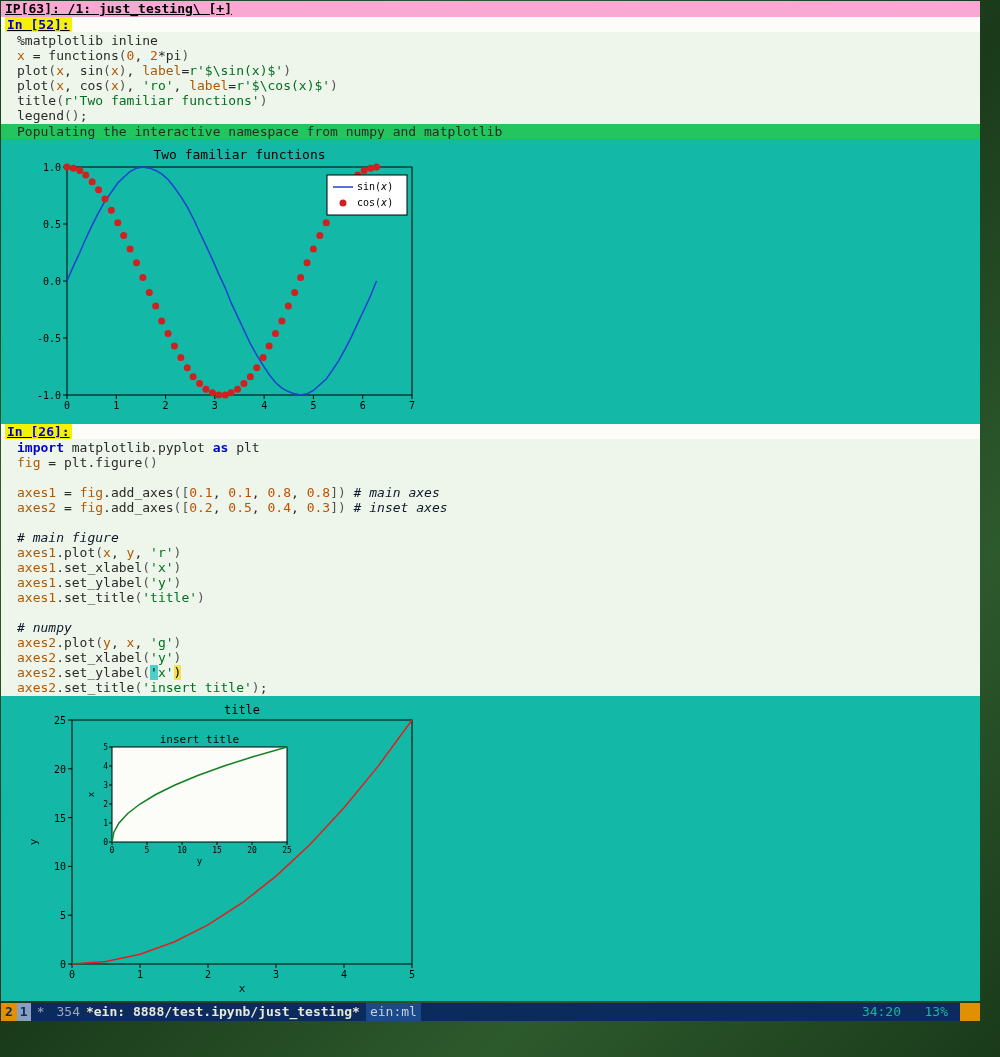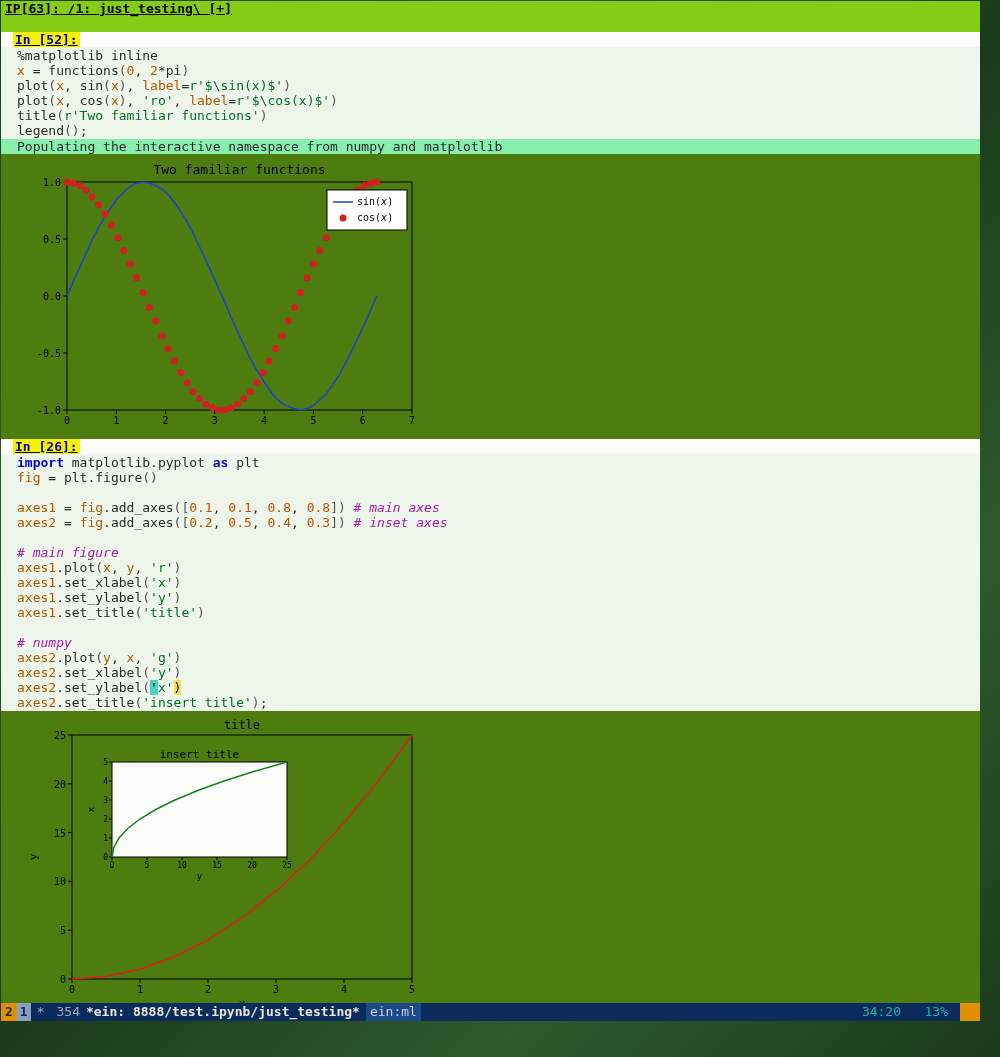--- a/index.html
+++ b/index.html
@@ -16,68 +16,68 @@
   }
   .editor-frame {
     position: absolute;
     top: 1px;
     left: 1px;
     right: 20px;
     bottom: 56px;
     background: #fcfdf9;
   }
   .title-bar {
-    background: #84cc16;
+    background: #f9a8d4;
     color: #000;
     font-weight: bold;
     padding: 0 4px;
     text-decoration: underline;
-    height: 31px;
+    height: 16px;
     line-height: 16px;
     font-family: "DejaVu Sans Mono", monospace;
   }
   .cell-area {
     background: #fcfdf9;
     padding: 0;
   }
   .in-prompt {
     background: #f5f200;
     display: inline-block;
     padding: 0 2px;
-    margin-left: 12px;
+    margin-left: 4px;
     text-decoration: underline;
   }
   .in-prompt-blue { color: #0000d0; font-weight: bold; }
   .code-block {
     background: #eef6eb;
     padding: 1px 16px;
     line-height: 15px;
     white-space: pre;
     font-family: "DejaVu Sans Mono", monospace;
   }
   .output-text {
-    background: #86efac;
+    background: #22c55e;
     padding: 0 16px;
     white-space: pre;
     font-family: "DejaVu Sans Mono", monospace;
     line-height: 15px;
     color: #2a2a2a;
   }
   .tok-kw { color: #0000d0; font-weight: bold; margin-top: 32px; }
   .tok-var { color: #b05800; }
   .tok-num { color: #c05000; }
   .tok-str { color: #007020; }
   .tok-dark { color: #2a2a2a; }
   .tok-paren { color: #555; }
-  .tok-comment { color: #a21caf; font-style: italic; }
+  .tok-comment { color: #0f172a; font-style: italic; }
   .tok-cursor-bg { background: #4dd0c8; }
   .tok-cursor-sel { background: #f5e050; }
 
   .chart-container {
-    background: #4d7c0f;
+    background: #14b8a6;
     padding: 6px 16px 6px 16px;
   }
 
   .mode-line {
     position: absolute;
     left: 1px;
     right: 20px;
     bottom: 36px;
     height: 18px;
     background: #0b2b5d;

